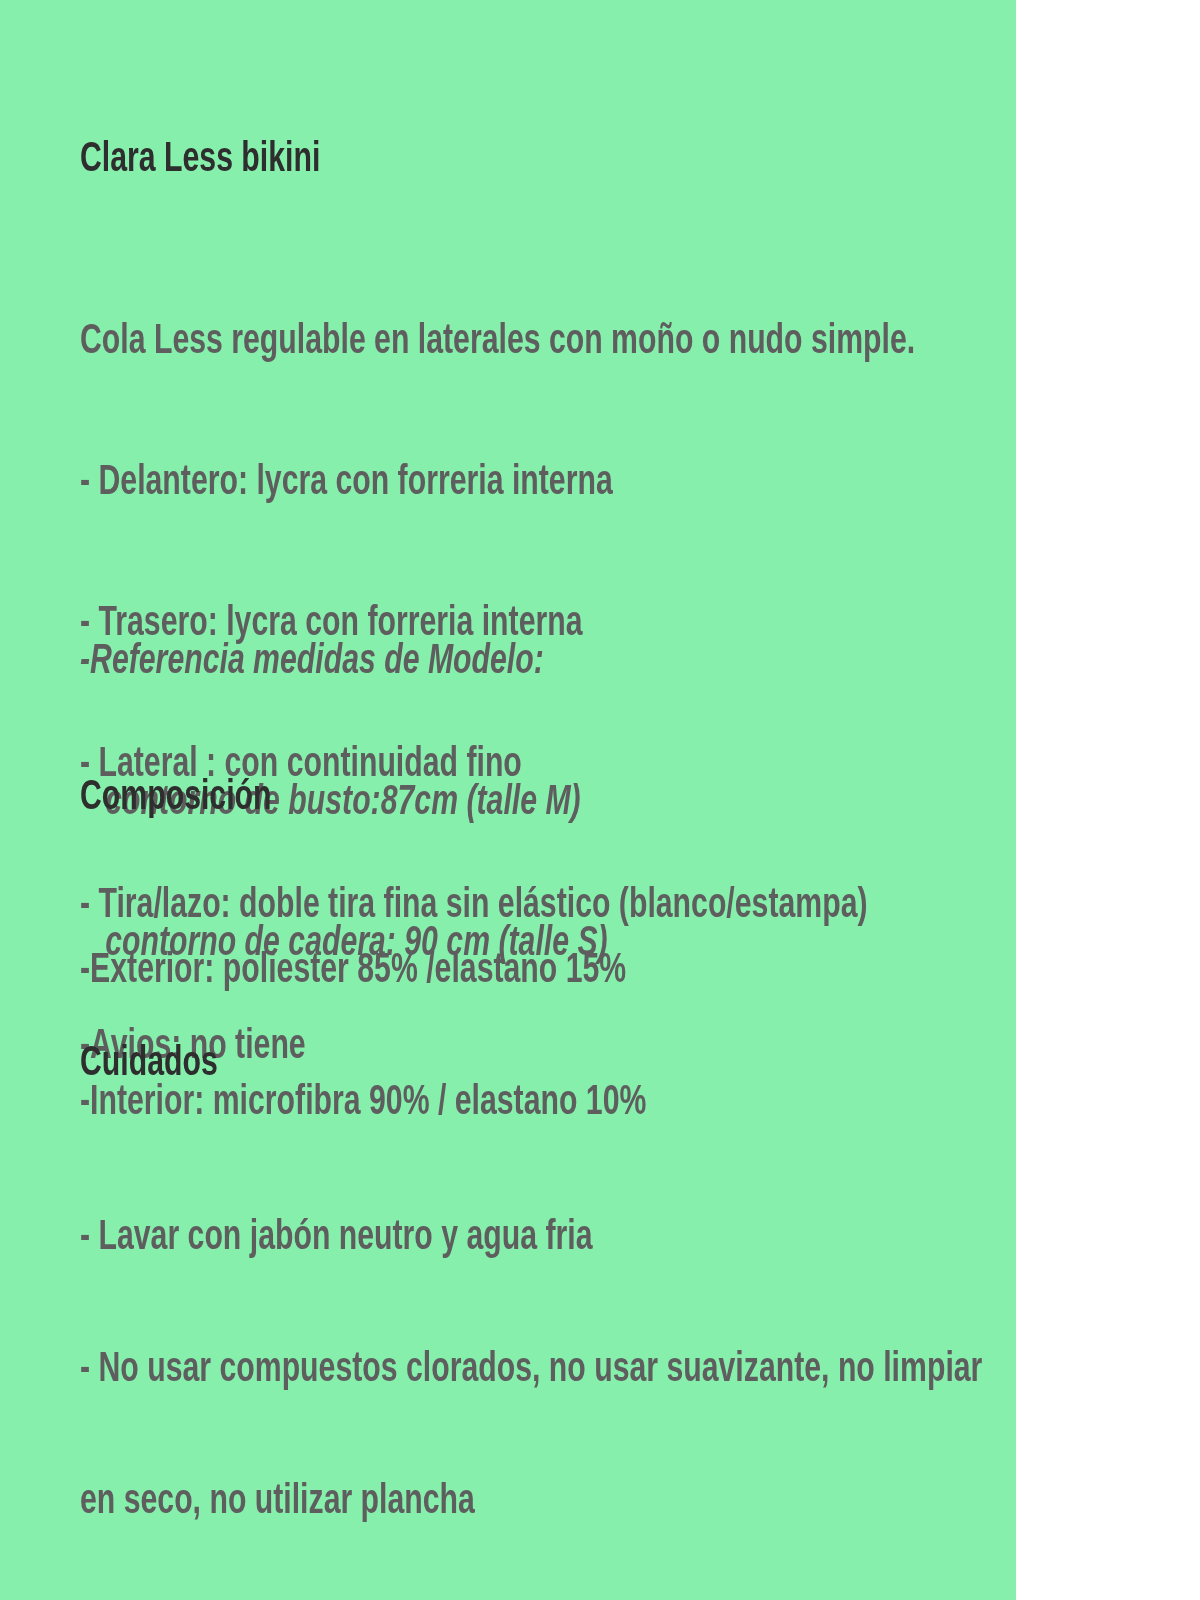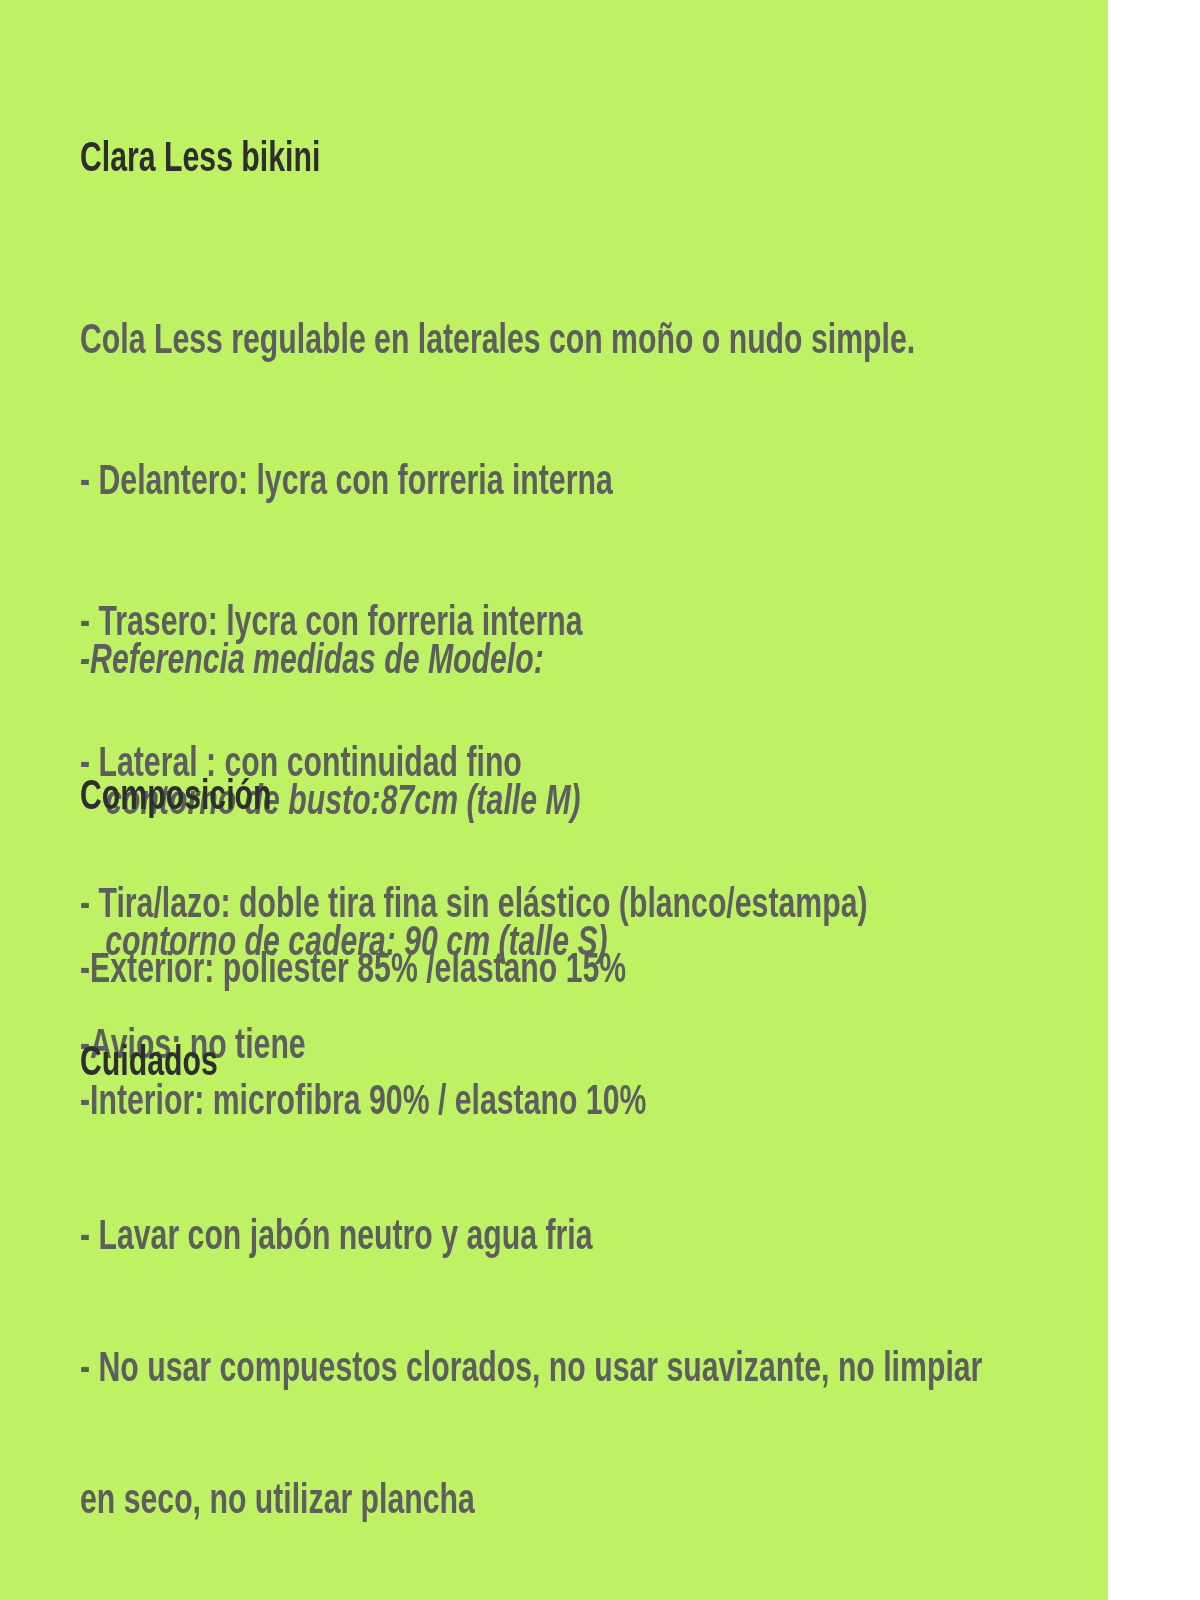--- a/index.html
+++ b/index.html
@@ -2,23 +2,23 @@
 <html><head>
 <meta charset="utf-8">
 <style>
   html, body {
     margin: 0;
     padding: 0;
     background: #ffffff;
   }
   .page {
     position: relative;
-    width: 1108px;
+    width: 1016px;
     height: 1600px;
-    background: #bef264;
+    background: #86efac;
     overflow: hidden;
     font-family: "Liberation Sans", sans-serif;
     font-weight: bold;
   }
   .block {
     position: absolute;
     left: 80px;
     width: 1540px;            
     transform: scaleX(0.72);  
     transform-origin: 0 0;

